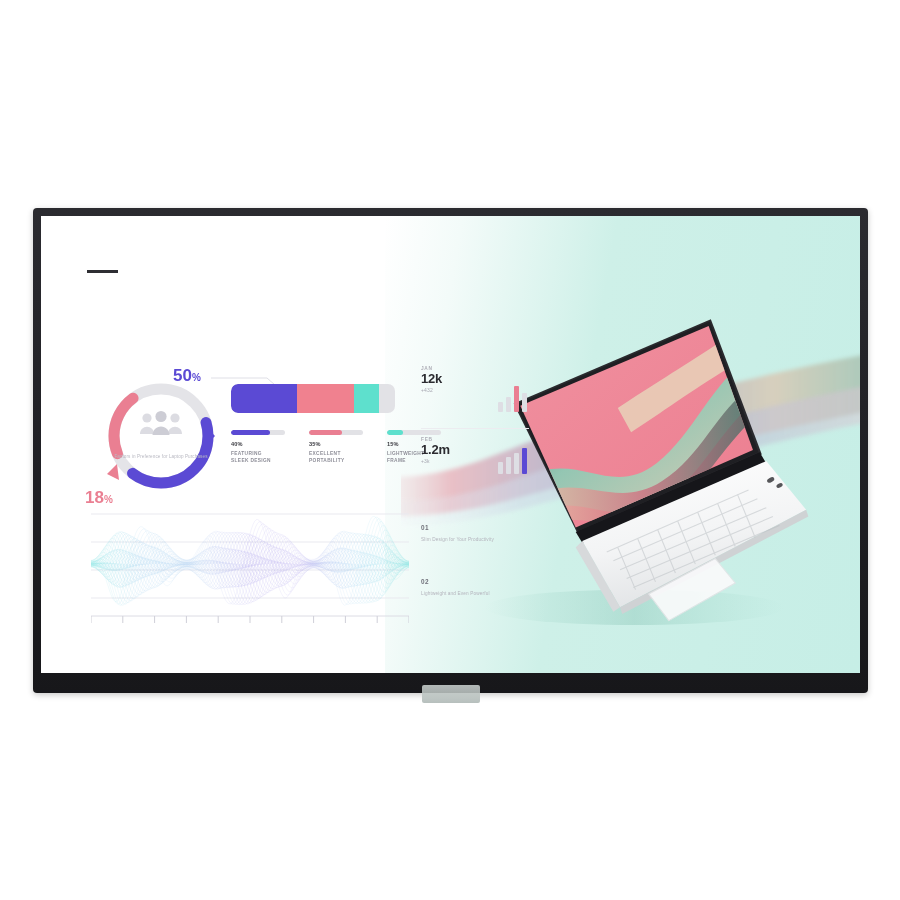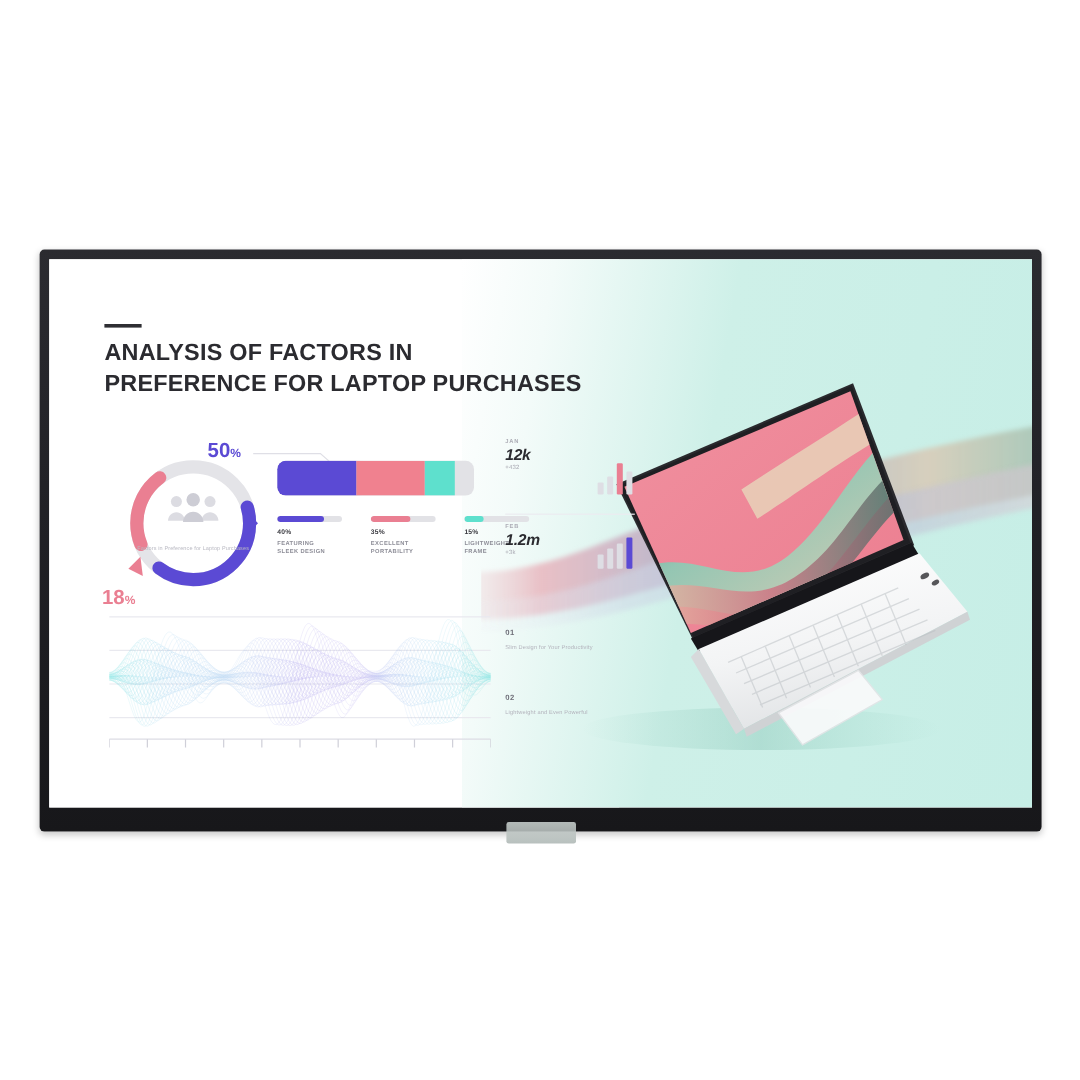--- a/index.html
+++ b/index.html
@@ -120,21 +120,21 @@
   .legend-label {
     font-size: 4.8px; font-weight: 700; color: #8e8e98;
     letter-spacing: .35px; line-height: 1.5; white-space: pre-line;
   }
 
   
   .stats { position: absolute; left: 380px; top: 150px; width: 108px; }
   .stat-row { position: relative; height: 62px; }
   .stat-row + .stat-row { border-top: 1px solid #ececf0; padding-top: 8px; }
   .stat-month { font-size: 4.8px; font-weight: 700; color: #adadb6; letter-spacing: .7px; }
-  .stat-value { font-size: 13px; font-weight: 700; color: #2b2b30; line-height: 1.25; letter-spacing: -.2px; font-style: italic; }
+  .stat-value { font-size: 13px; font-weight: 700; color: #2b2b30; line-height: 1.25; letter-spacing: -.2px; }
   .stat-delta { font-size: 5px; color: #a8a8b2; letter-spacing: .2px; }
   .mini-bars {
     position: absolute; right: 2px; bottom: 16px;
     display: flex; align-items: flex-end; gap: 3px; height: 26px;
   }
   .mini-bar { width: 5px; background: #dedee4; border-radius: 1px; }
 
   
   .notes { position: absolute; left: 380px; top: 308px; width: 112px; }
   .note + .note { margin-top: 34px; }
@@ -248,22 +248,20 @@
               <polygon points="178,288 238,256 256,278 196,312" fill="#fbfbfc" stroke="#e3e5e7" stroke-width="1" opacity=".9"></polygon>
 
               <g fill="#3a3a3e" opacity=".85">
                 <ellipse cx="288" cy="185" rx="3.5" ry="2" transform="rotate(-28 288 185)"></ellipse>
                 <ellipse cx="296" cy="190" rx="3" ry="1.8" transform="rotate(-28 296 190)"></ellipse>
               </g>
             </svg>
           </div>
 
           <div class="accent-line"></div>
-          <div class="headline">ANALYSIS OF FACTORS IN
-PREFERENCE FOR LAPTOP PURCHASES</div>
 
           <div class="donut-block">
             <svg viewBox="0 0 136 136">
               <circle cx="68" cy="68" r="47" fill="none" stroke="#e4e4e8" stroke-width="11" stroke-linecap="round"></circle>
 
               <circle cx="68" cy="68" r="47" fill="none" stroke="#5b4ad4" stroke-width="11" stroke-linecap="round" stroke-dasharray="118 177" stroke-dashoffset="-60" transform="rotate(-90 68 68)"></circle>
 
               <circle cx="68" cy="68" r="47" fill="none" stroke="#ea7f92" stroke-width="11" stroke-linecap="round" stroke-dasharray="62 233" stroke-dashoffset="-203" transform="rotate(-90 68 68)"></circle>
 
               <polygon points="112,58 122,68 112,78" fill="#5b4ad4"></polygon>

